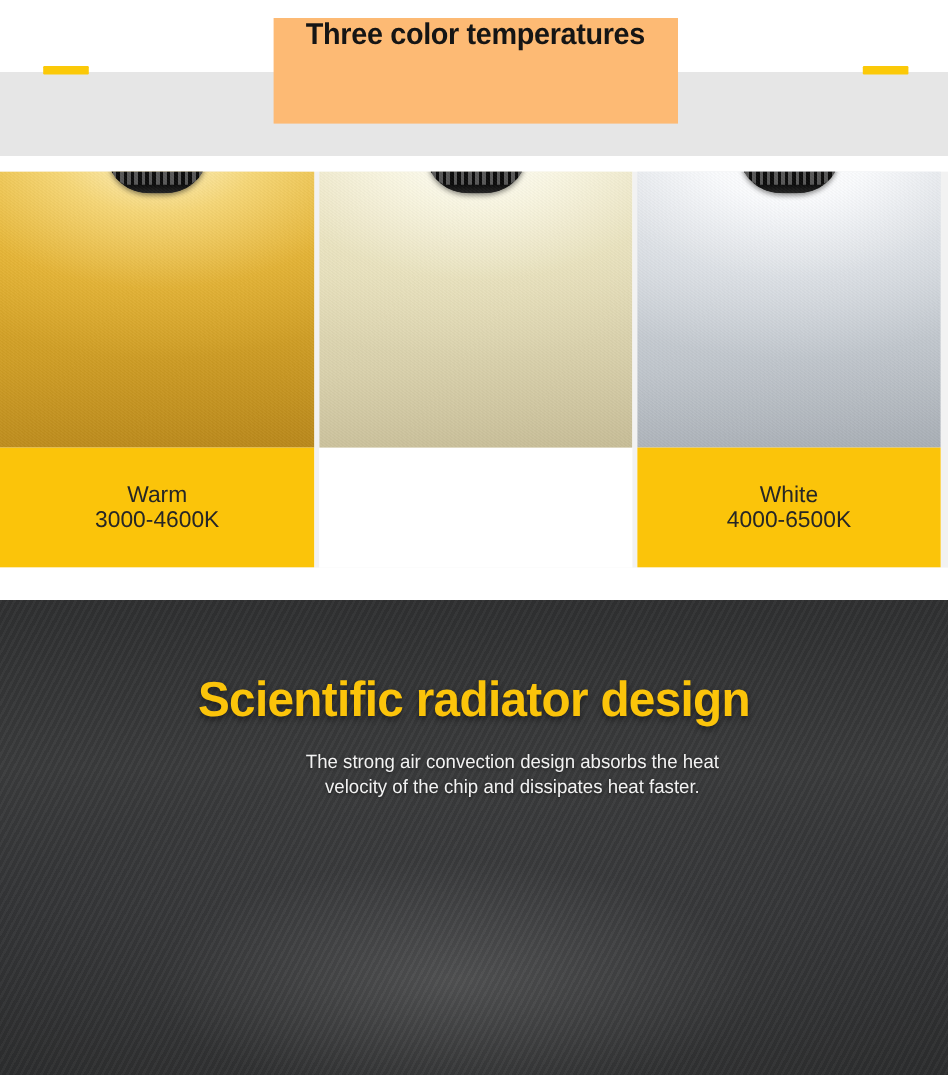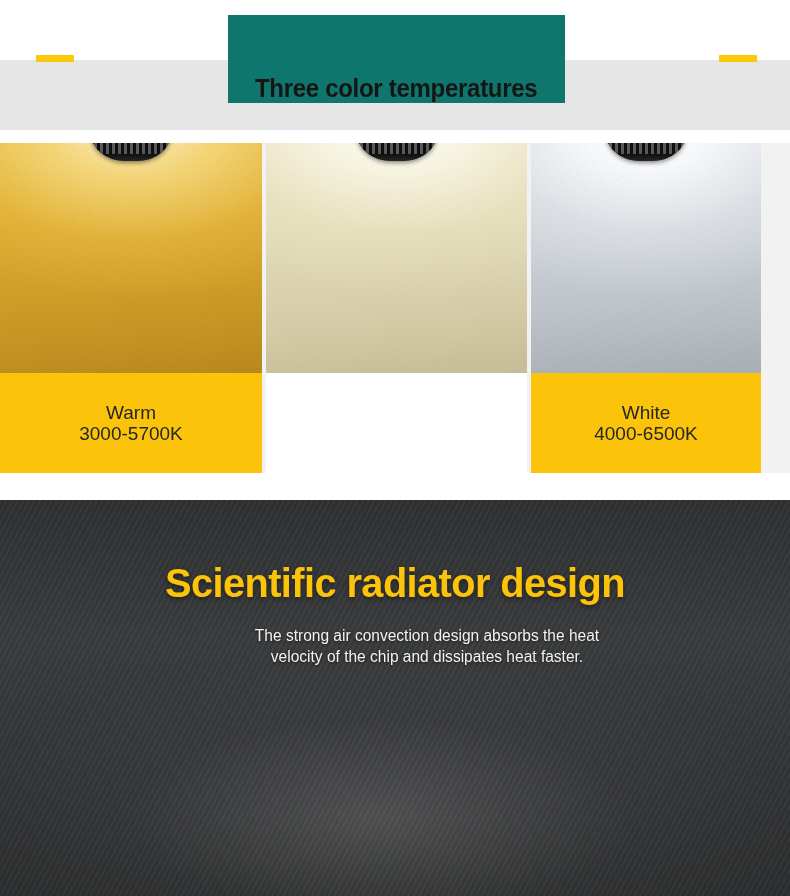--- a/index.html
+++ b/index.html
@@ -17,35 +17,35 @@
     position:absolute; left:0; top:60px; width:790px; height:70px;
     background:#e6e6e6;
   }
   .dash {
     position:absolute; height:7px; background:#fbc908; border-radius:1px;
   }
   .dash-left  { left:36px;  top:55px; width:38px; }
   .dash-right { left:719px; top:55px; width:38px; }
   .title-box {
     position:absolute; left:228px; top:15px; width:337px; height:88px;
-    background:#0f766e;
-    display:flex; align-items:flex-end; justify-content:center;
+    background:#fdba74;
+    display:flex; align-items:flex-start; justify-content:center;
   }
   .title-text {
     font-size:25px; font-weight:bold; color:#151515;
     letter-spacing:-0.3px; white-space:nowrap;
     transform:scaleX(0.96);
   }
 
   
   .panels { position:absolute; left:0; top:143px; width:790px; height:330px; background:#f2f2f2; }
   .panel { position:absolute; top:0; height:330px; overflow:hidden; background:#fff; }
   .panel-a { left:0px;   width:262px; }
   .panel-b { left:266px; width:261px; }
-  .panel-c { left:531px; width:230px; }
+  .panel-c { left:531px; width:253px; }
 
   .photo { position:absolute; left:0; top:0; width:100%; height:230px; overflow:hidden; }
 
   .photo-warm {
     background:
       radial-gradient(ellipse 150% 105% at 50% -8%,
         rgba(255,248,214,0.95) 0%,
         rgba(255,231,150,0.70) 22%,
         rgba(250,206,82,0.30) 48%,
         rgba(214,163,33,0.08) 72%,
@@ -159,21 +159,21 @@
 
     <div class="panel panel-a">
       <div class="photo photo-warm">
         <div class="lamp">
           <div class="fins"></div>
           <div class="rim"></div>
         </div>
       </div>
       <div class="label-band">
         <div class="label-name">Warm</div>
-        <div class="label-kelvin">3000-5700K</div>
+        <div class="label-kelvin">3000-4600K</div>
       </div>
     </div>
 
     <div class="panel panel-b">
       <div class="photo photo-neutral">
         <div class="lamp">
           <div class="fins"></div>
           <div class="rim"></div>
         </div>
       </div>

